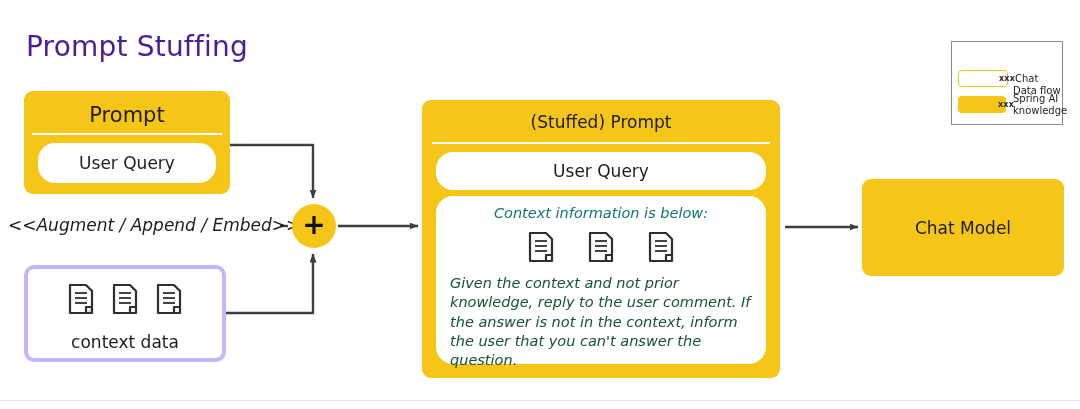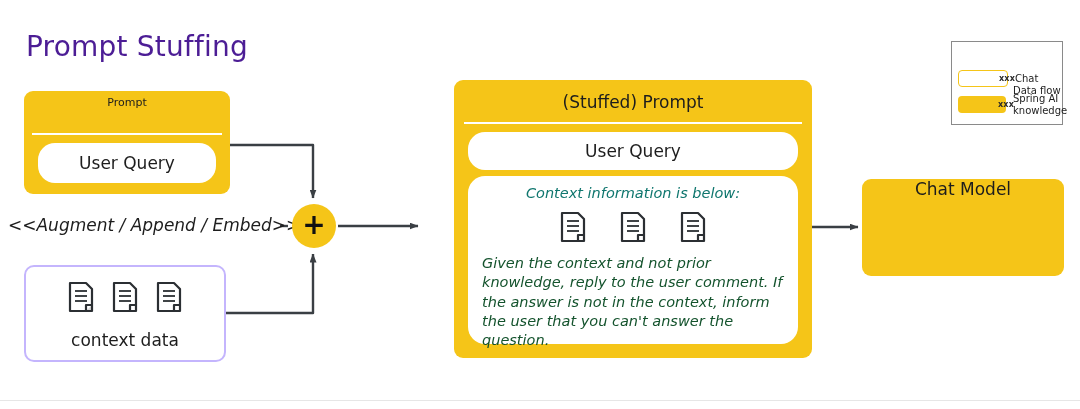--- a/index.html
+++ b/index.html
@@ -65,21 +65,21 @@
     box-sizing: border-box;
   }
 
   
   #prompt-card {
     left: 24px;
     top: 91px;
     width: 206px;
     height: 103px;
   }
-  #prompt-card .card-header { top: 6px; font-size: 11px; }
+  #prompt-card .card-header { top: 14px; font-size: 21px; }
   #prompt-card .hdr-rule { left: 8px; top: 42px; width: 190px; }
   #prompt-user-query {
     left: 14px;
     top: 52px;
     width: 178px;
     height: 40px;
     display: flex;
     align-items: center;
     justify-content: center;
     font-size: 17px;
@@ -98,21 +98,21 @@
   }
 
   
   #context-data-box {
     position: absolute;
     left: 24px;
     top: 265px;
     width: 202px;
     height: 97px;
     background: #ffffff;
-    border: 2px solid #c4b5fd;
+    border: 4px solid #c4b5fd;
     border-radius: 10px;
     box-sizing: border-box;
   }
   #context-data-icons {
     position: absolute;
     left: 0; top: 14px;
     width: 100%;
     display: flex;
     justify-content: center;
     gap: 18px;
@@ -147,24 +147,23 @@
     font-size: 28px;
     font-weight: 700;
     line-height: 1;
     color: #111111;
     margin-top: -3px;
   }
 
   
   #stuffed-card {
     left: 422px;
-    top: 80px;
+    top: 100px;
     width: 358px;
     height: 278px;
-    margin-left: 32px;
   }
   #stuffed-card .card-header { top: 14px; font-size: 17px; }
   #stuffed-card .hdr-rule { left: 10px; top: 42px; width: 338px; }
   #stuffed-user-query {
     left: 14px;
     top: 52px;
     width: 330px;
     height: 38px;
     display: flex;
     align-items: center;
@@ -201,21 +200,21 @@
     text-align: left;
   }
 
   
   #chat-model-card {
     left: 862px;
     top: 179px;
     width: 202px;
     height: 97px;
     display: flex;
-    align-items: flex-start;
+    align-items: center;
     justify-content: center;
   }
   #chat-model-label {
     font-size: 17px;
     color: #1d1d1d;
   }
 
   
   #legend {
     position: absolute;

